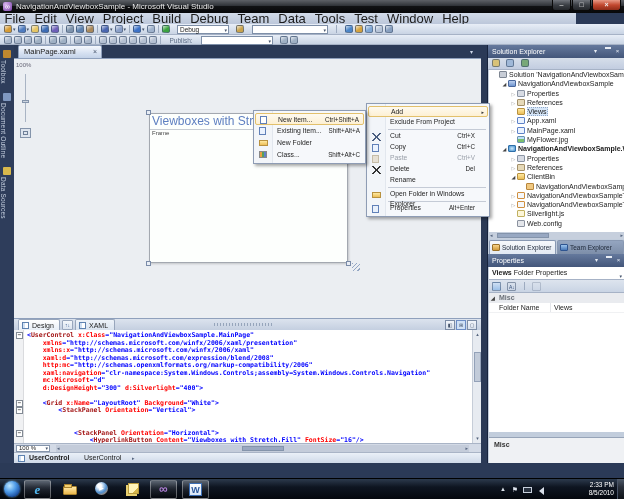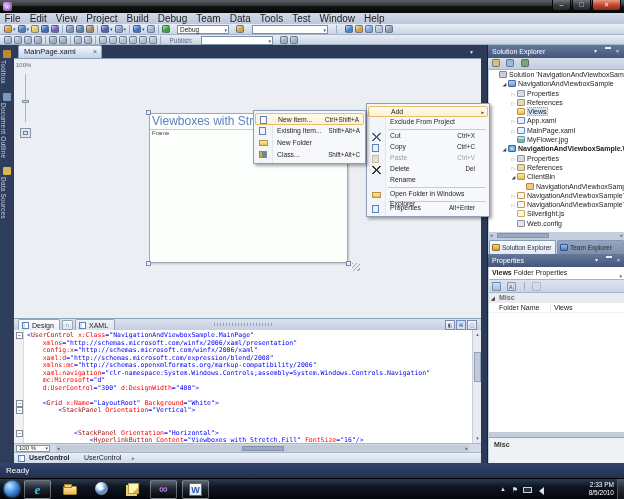--- a/index.html
+++ b/index.html
@@ -12,22 +12,22 @@
     background:linear-gradient(#5d6167,#2e3237 45%,#101214 50%,#07080a);color:#e9e9e9;}
   #vsicon{position:absolute;left:3px;top:2px;width:9px;height:9px;border-radius:2px;
     background:radial-gradient(circle at 30% 30%,#d9b8f0,#7a3fa8);color:#fff;font-size:7px;line-height:9px;text-align:center;}
   #titletext{position:absolute;left:16px;top:1px;font-size:8px;line-height:11px;white-space:nowrap;}
   #winbtns{position:absolute;right:3px;top:0;display:flex;gap:1px;}
   .wbtn{width:19px;height:11px;border:1px solid #0a0a0a;border-top:0;border-radius:0 0 3px 3px;
     background:linear-gradient(#71757c,#3a3e44 50%,#24272b);color:#eee;font-size:7px;line-height:9px;text-align:center;}
   .wbtn.close{width:29px;background:linear-gradient(#e89a86,#c2482f 50%,#8f2b17);font-weight:bold;}
 
   
-  #menubar{position:absolute;left:0;top:13px;width:624px;height:11px;
-    background:linear-gradient(#d2dbe9,#bcc7da);color:#1b1b1b;font-size:10px;line-height:11px;white-space:nowrap;}
+  #menubar{position:absolute;left:0;top:13px;width:576px;height:11px;
+    background:linear-gradient(#d2dbe9,#bcc7da);color:#1b1b1b;font-size:13px;line-height:11px;white-space:nowrap;}
   .mb-item{display:inline-block;padding:0 4.5px;}
 
   
   .tbar{position:absolute;left:0;width:624px;background:linear-gradient(#e8eef7,#c9d4e4);
     border-bottom:1px solid #a6b2c6;white-space:nowrap;}
   #toolbar1{top:24px;height:11px;padding:1px 0 0 3px;}
   #toolbar2{top:35px;height:10px;padding:1px 0 0 3px;}
   .ticon{display:inline-block;width:8px;height:8px;margin:0 1px;border-radius:2px;
     border:1px solid rgba(55,75,105,.6);vertical-align:top;}
   .tdd{display:inline-block;font-size:5px;color:#44536b;vertical-align:top;line-height:8px;margin-right:1px;}
@@ -87,21 +87,21 @@
     background:repeating-linear-gradient(90deg,#96a5bb 0 1px,transparent 1px 3px);}
   #splitbtns{position:absolute;right:4px;top:1px;display:flex;gap:1px;}
   .spb{width:10px;height:10px;border:1px solid #7c8ca6;background:linear-gradient(#f2f5fa,#d8e0ec);font-size:5px;
     line-height:9px;text-align:center;color:#44536b;}
   .spb.on{background:#cfe0f5;border-color:#6c8cc4;}
 
   
   #editor{position:absolute;left:0;top:285px;width:467px;height:113px;background:#fff;overflow:hidden;}
   #foldmargin{position:absolute;left:0;top:0;width:10px;height:100%;background:#f0f1f3;border-right:1px solid #dadbde;}
   #code{position:absolute;left:13px;top:2px;font-family:"DejaVu Sans Mono",monospace;font-size:6.5px;line-height:7.5px;}
-  .cline{position:relative;height:7.5px;white-space:pre;}
+  .cline{position:relative;height:7.5px;white-space:pre;font-weight:bold;}
   .fbox{position:absolute;left:-11px;top:0px;width:7px;height:7px;border:1px solid #828a94;background:#fff;
     font-size:6px;line-height:5px;text-align:center;color:#333;font-family:"Liberation Sans",sans-serif;}
   .cd-d{color:#0000ff;} .cd-e{color:#a31515;} .cd-a{color:#ff0000;} .cd-v{color:#0000ff;} .cd-p{color:#000;}
   #vscroll{position:absolute;right:0;top:0;width:9px;height:100%;background:#e7ebf1;border-left:1px solid #c6cdd8;}
   .sarrow{position:absolute;left:0;width:9px;height:9px;font-size:5px;text-align:center;line-height:9px;color:#55647e;}
   #vthumb{position:absolute;left:1px;top:22px;width:7px;height:30px;background:#c2cbd9;border:1px solid #93a1b8;}
 
   
   #ebottom{position:absolute;left:0;top:398px;width:467px;height:9px;background:#d3dae6;border-top:1px solid #a9b4c6;}
   #zoomcombo{position:absolute;left:2px;top:1px;width:34px;height:7px;background:#fff;border:1px solid #8494ab;
@@ -231,20 +231,21 @@
   #showdesk{position:absolute;right:0;top:0;width:7px;height:21px;border-left:1px solid #4a5568;
     background:linear-gradient(rgba(255,255,255,.16),rgba(255,255,255,.04));}
 </style>
 </head>
 <body>
 
 <div id="vs">
 
   <div id="titlebar">
     <div id="vsicon">∞</div>
+    <div id="titletext">NavigationAndViewboxSample - Microsoft Visual Studio</div>
     <div id="winbtns">
       <div class="wbtn">‒</div>
       <div class="wbtn">□</div>
       <div class="wbtn close">×</div>
     </div>
   </div>
 
   <div id="menubar"><div class="mb-item">File</div><div class="mb-item">Edit</div><div class="mb-item">View</div><div class="mb-item">Project</div><div class="mb-item">Build</div><div class="mb-item">Debug</div><div class="mb-item">Team</div><div class="mb-item">Data</div><div class="mb-item">Tools</div><div class="mb-item">Test</div><div class="mb-item">Window</div><div class="mb-item">Help</div></div>
 
   <div id="toolbar1" class="tbar">
@@ -321,26 +322,26 @@
         <div class="spb on">⊞</div>
         <div class="spb">▢</div>
       </div>
     </div>
 
     <div id="editor">
       <div id="foldmargin"></div>
       <div id="code">
           <div class="cline"><span class="fbox">−</span><span class="cd-d">&lt;</span><span class="cd-e">UserControl</span><span class="cd-p"> </span><span class="cd-a">x:Class</span><span class="cd-d">=</span><span class="cd-v">"NavigationAndViewboxSample.MainPage"</span></div>
           <div class="cline"><span class="cd-p">    </span><span class="cd-a">xmlns</span><span class="cd-d">=</span><span class="cd-v">"http://schemas.microsoft.com/winfx/2006/xaml/presentation"</span></div>
-          <div class="cline"><span class="cd-p">    </span><span class="cd-a">config:x</span><span class="cd-d">=</span><span class="cd-v">"http://schemas.microsoft.com/winfx/2006/xaml"</span></div>
+          <div class="cline"><span class="cd-p">    </span><span class="cd-a">xmlns:x</span><span class="cd-d">=</span><span class="cd-v">"http://schemas.microsoft.com/winfx/2006/xaml"</span></div>
           <div class="cline"><span class="cd-p">    </span><span class="cd-a">xaml:d</span><span class="cd-d">=</span><span class="cd-v">"http://schemas.microsoft.com/expression/blend/2008"</span></div>
-          <div class="cline"><span class="cd-p">    </span><span class="cd-a">xmlns:mc</span><span class="cd-d">=</span><span class="cd-v">"http://schemas.openxmlformats.org/markup-compatibility/2006"</span></div>
+          <div class="cline"><span class="cd-p">    </span><span class="cd-a">http:mc</span><span class="cd-d">=</span><span class="cd-v">"http://schemas.openxmlformats.org/markup-compatibility/2006"</span></div>
           <div class="cline"><span class="cd-p">    </span><span class="cd-a">xaml:navigation</span><span class="cd-d">=</span><span class="cd-v">"clr-namespace:System.Windows.Controls;assembly=System.Windows.Controls.Navigation"</span></div>
           <div class="cline"><span class="cd-p">    </span><span class="cd-a">mc:Microsoft</span><span class="cd-d">=</span><span class="cd-v">"d"</span></div>
-          <div class="cline"><span class="cd-p">    </span><span class="cd-a">d:UserControl</span><span class="cd-d">=</span><span class="cd-v">"300"</span><span class="cd-p"> </span><span class="cd-a">d:DesignWidth</span><span class="cd-d">=</span><span class="cd-v">"400"</span><span class="cd-d">&gt;</span></div>
+          <div class="cline"><span class="cd-p">    </span><span class="cd-a">d:DesignHeight</span><span class="cd-d">=</span><span class="cd-v">"300"</span><span class="cd-p"> </span><span class="cd-a">d:Silverlight</span><span class="cd-d">=</span><span class="cd-v">"400"</span><span class="cd-d">&gt;</span></div>
           <div class="cline"></div>
           <div class="cline"><span class="fbox">−</span><span class="cd-p">    </span><span class="cd-d">&lt;</span><span class="cd-e">Grid</span><span class="cd-p"> </span><span class="cd-a">x:Name</span><span class="cd-d">=</span><span class="cd-v">"LayoutRoot"</span><span class="cd-p"> </span><span class="cd-a">Background</span><span class="cd-d">=</span><span class="cd-v">"White"</span><span class="cd-d">&gt;</span></div>
           <div class="cline"><span class="fbox">−</span><span class="cd-p">        </span><span class="cd-d">&lt;</span><span class="cd-e">StackPanel</span><span class="cd-p"> </span><span class="cd-a">Orientation</span><span class="cd-d">=</span><span class="cd-v">"Vertical"</span><span class="cd-d">&gt;</span></div>
           <div class="cline"></div>
           <div class="cline"></div>
           <div class="cline"><span class="fbox">−</span><span class="cd-p">            </span><span class="cd-d">&lt;</span><span class="cd-e">StackPanel</span><span class="cd-p"> </span><span class="cd-a">Orientation</span><span class="cd-d">=</span><span class="cd-v">"Horizontal"</span><span class="cd-d">&gt;</span></div>
           <div class="cline"><span class="cd-p">                </span><span class="cd-d">&lt;</span><span class="cd-e">HyperlinkButton</span><span class="cd-p"> </span><span class="cd-a">Content</span><span class="cd-d">=</span><span class="cd-v">"Viewboxes with Stretch.Fill"</span><span class="cd-p"> </span><span class="cd-a">FontSize</span><span class="cd-d">=</span><span class="cd-v">"16"</span><span class="cd-d">/&gt;</span></div>
         </div>
       <div id="vscroll">
         <div class="sarrow" style="top:0">▴</div>
@@ -463,23 +464,20 @@
       <div class="cmi"><span class="cico prop-shape"></span><span>Properties</span><span class="sc">Alt+Enter</span></div>
     </div>
 
   <div id="sub" class="menu">
       <div class="cmi hl"><span class="cico doc-shape"></span><span>New Item...</span><span class="sc">Ctrl+Shift+A</span></div>
       <div class="cmi"><span class="cico doc-shape2"></span><span>Existing Item...</span><span class="sc">Shift+Alt+A</span></div>
       <div class="cmi"><span class="cico folder-shape"></span><span>New Folder</span></div>
       <div class="cmi"><span class="cico class-shape"></span><span>Class...</span><span class="sc">Shift+Alt+C</span></div>
     </div>
 
-  <div id="statusbar">
-    <span>Ready</span>
-  </div>
 
   <div id="taskbar">
     <div id="tkitems">
         <div class="tkb" id="tk-start"></div>
         <div class="tkb boxed" style="left: 24px;">
           <span class="tk-e">e</span>
         </div>
         <div class="tkb" style="left: 56px;">
           <span class="tk-folder"></span>
         </div>

